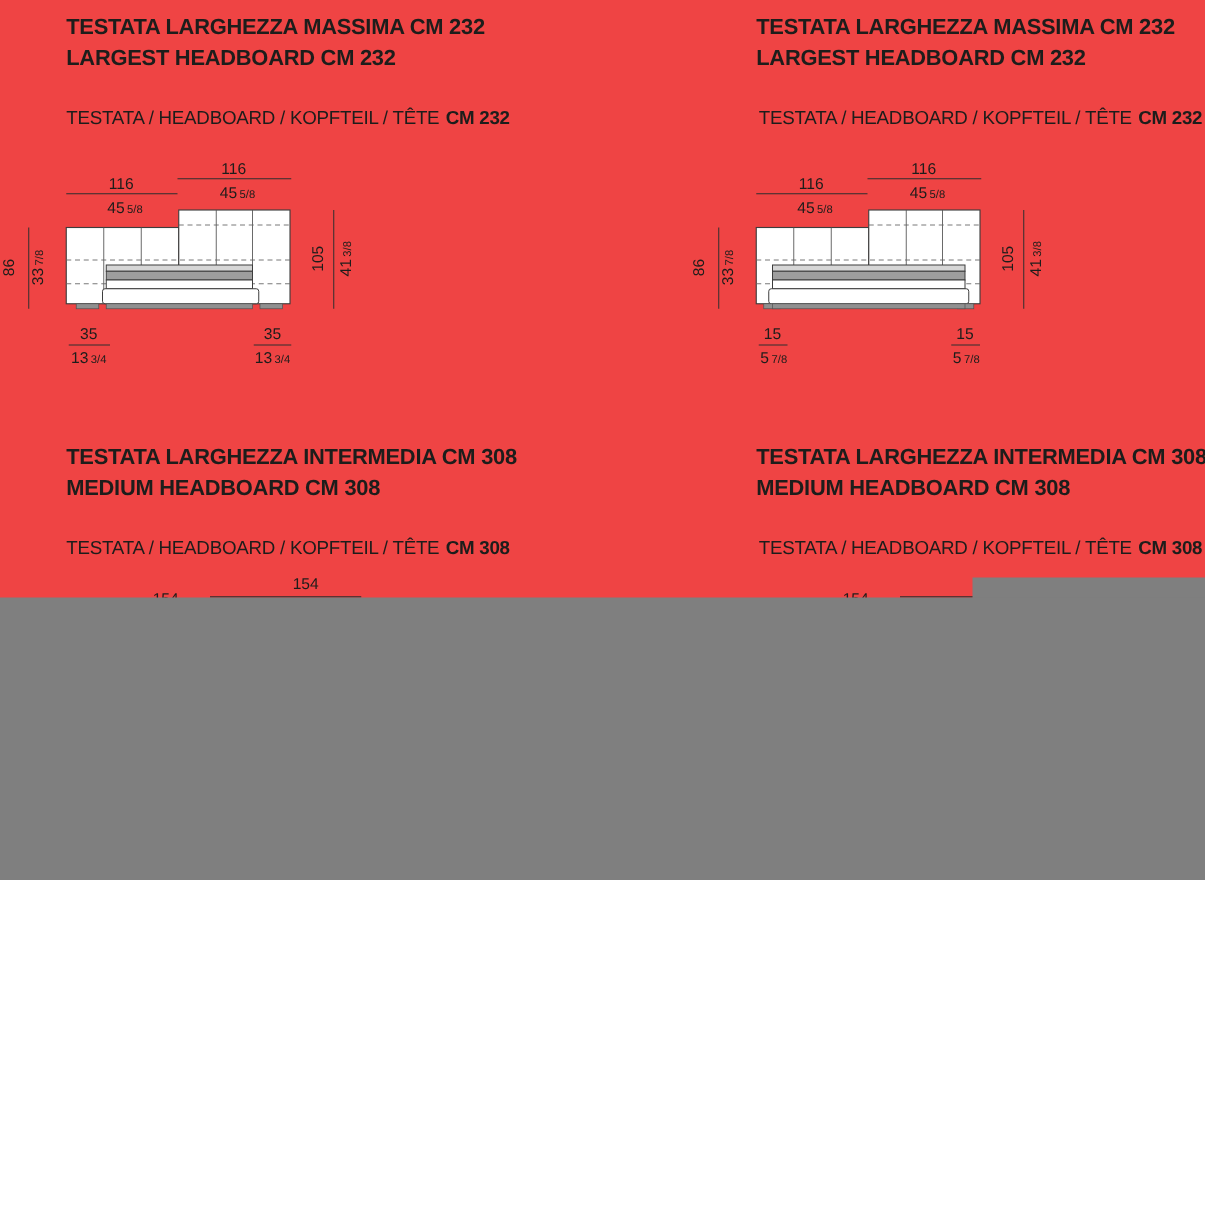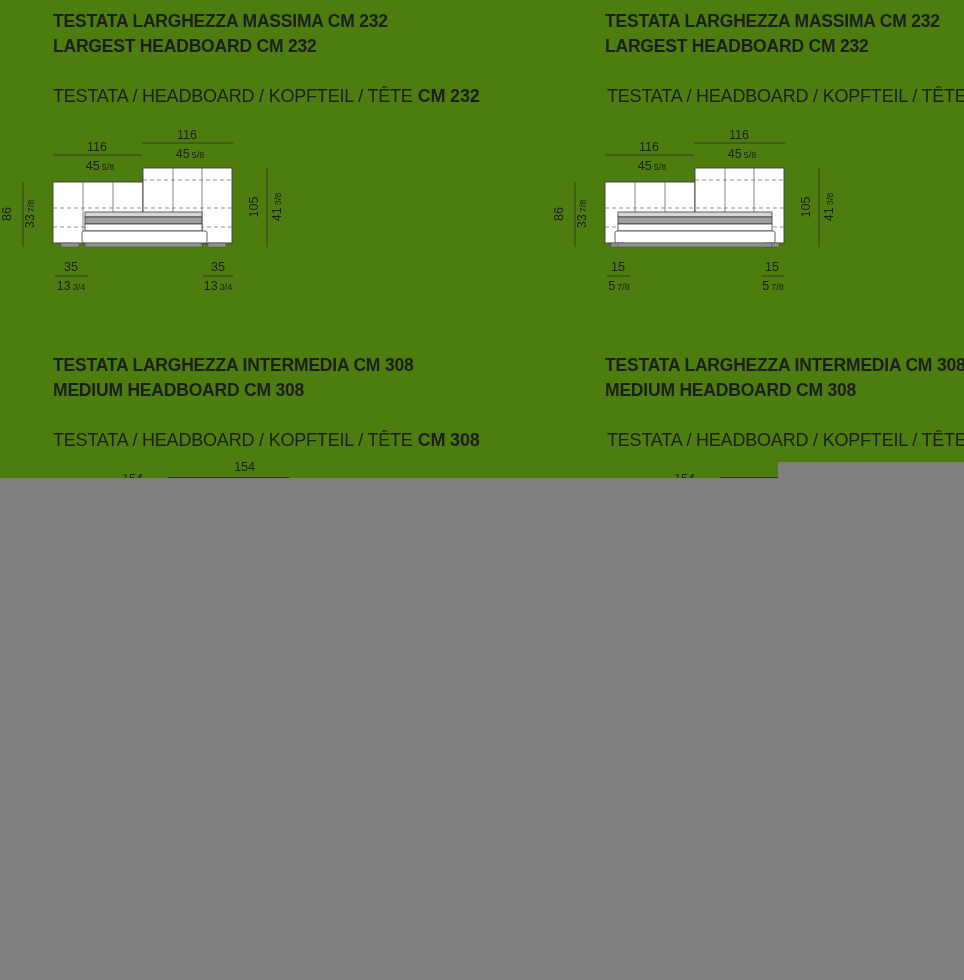--- a/index.html
+++ b/index.html
@@ -1,20 +1,20 @@
 <!DOCTYPE html>
 <html><head>
 <meta charset="utf-8">
 <style>
   html,body{margin:0;padding:0;background:#ffffff;}
-  #page{position:relative;width:964px;height:980px;background:#4d7c0f;overflow:hidden;
+  #page{position:relative;width:964px;height:704px;background:#ef4444;overflow:hidden;
         font-family:"Liberation Sans",sans-serif;color:#1d1d1b;}
   .title{position:absolute;font-weight:bold;font-size:17.5px;line-height:25px;
          letter-spacing:-0.2px;white-space:nowrap;}
-  .subtitle{position:absolute;font-size:18px;letter-spacing:-0.2px;white-space:nowrap;}
+  .subtitle{position:absolute;font-size:15px;letter-spacing:-0.2px;white-space:nowrap;}
   .subtitle .cmb{font-weight:bold;margin-left:5px;}
   .diagram{position:absolute;width:320px;height:200px;}
   svg text{font-family:"Liberation Sans",sans-serif;fill:#1d1d1b;}
   .dimcm{font-size:12.5px;}
   .frac{font-size:9px;}
   .stub-label{position:absolute;width:52px;text-align:right;font-size:12.5px;color:#1d1d1b;}
   .stub-line{position:absolute;height:1px;background:#2e2e2e;}
   .overlay{position:absolute;background:#7f7f7f;z-index:10;}
 </style>
 </head>

